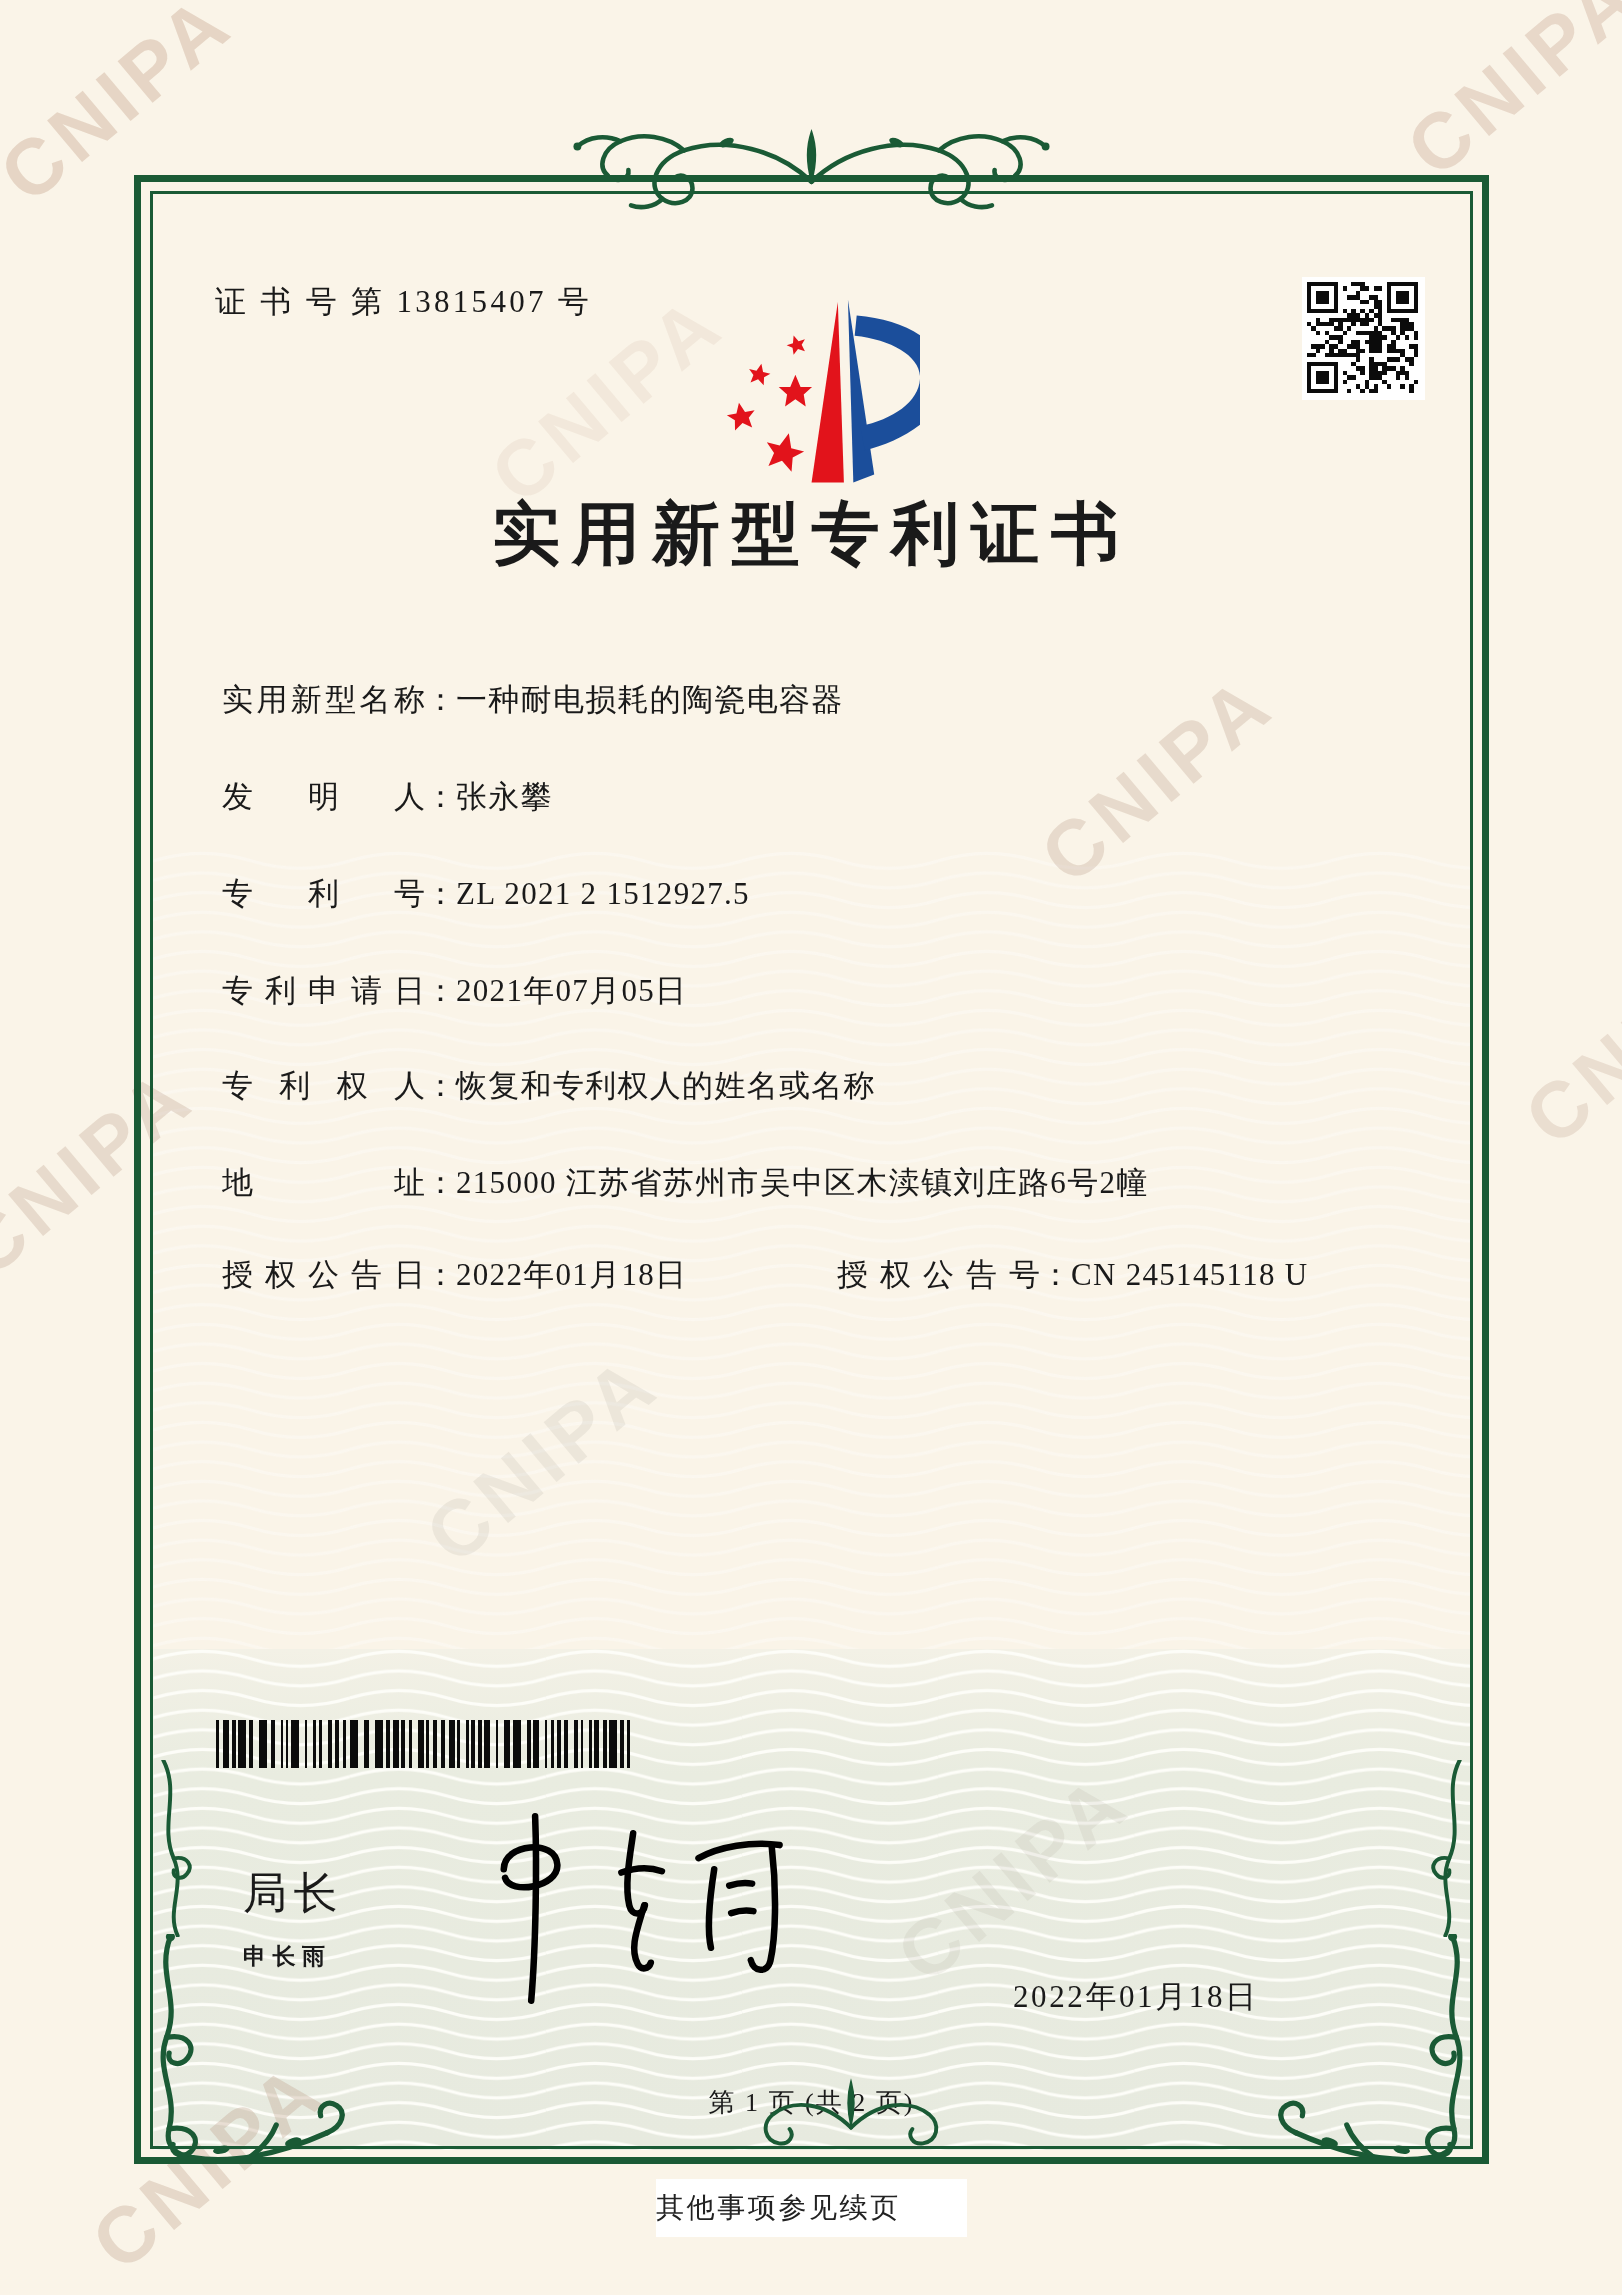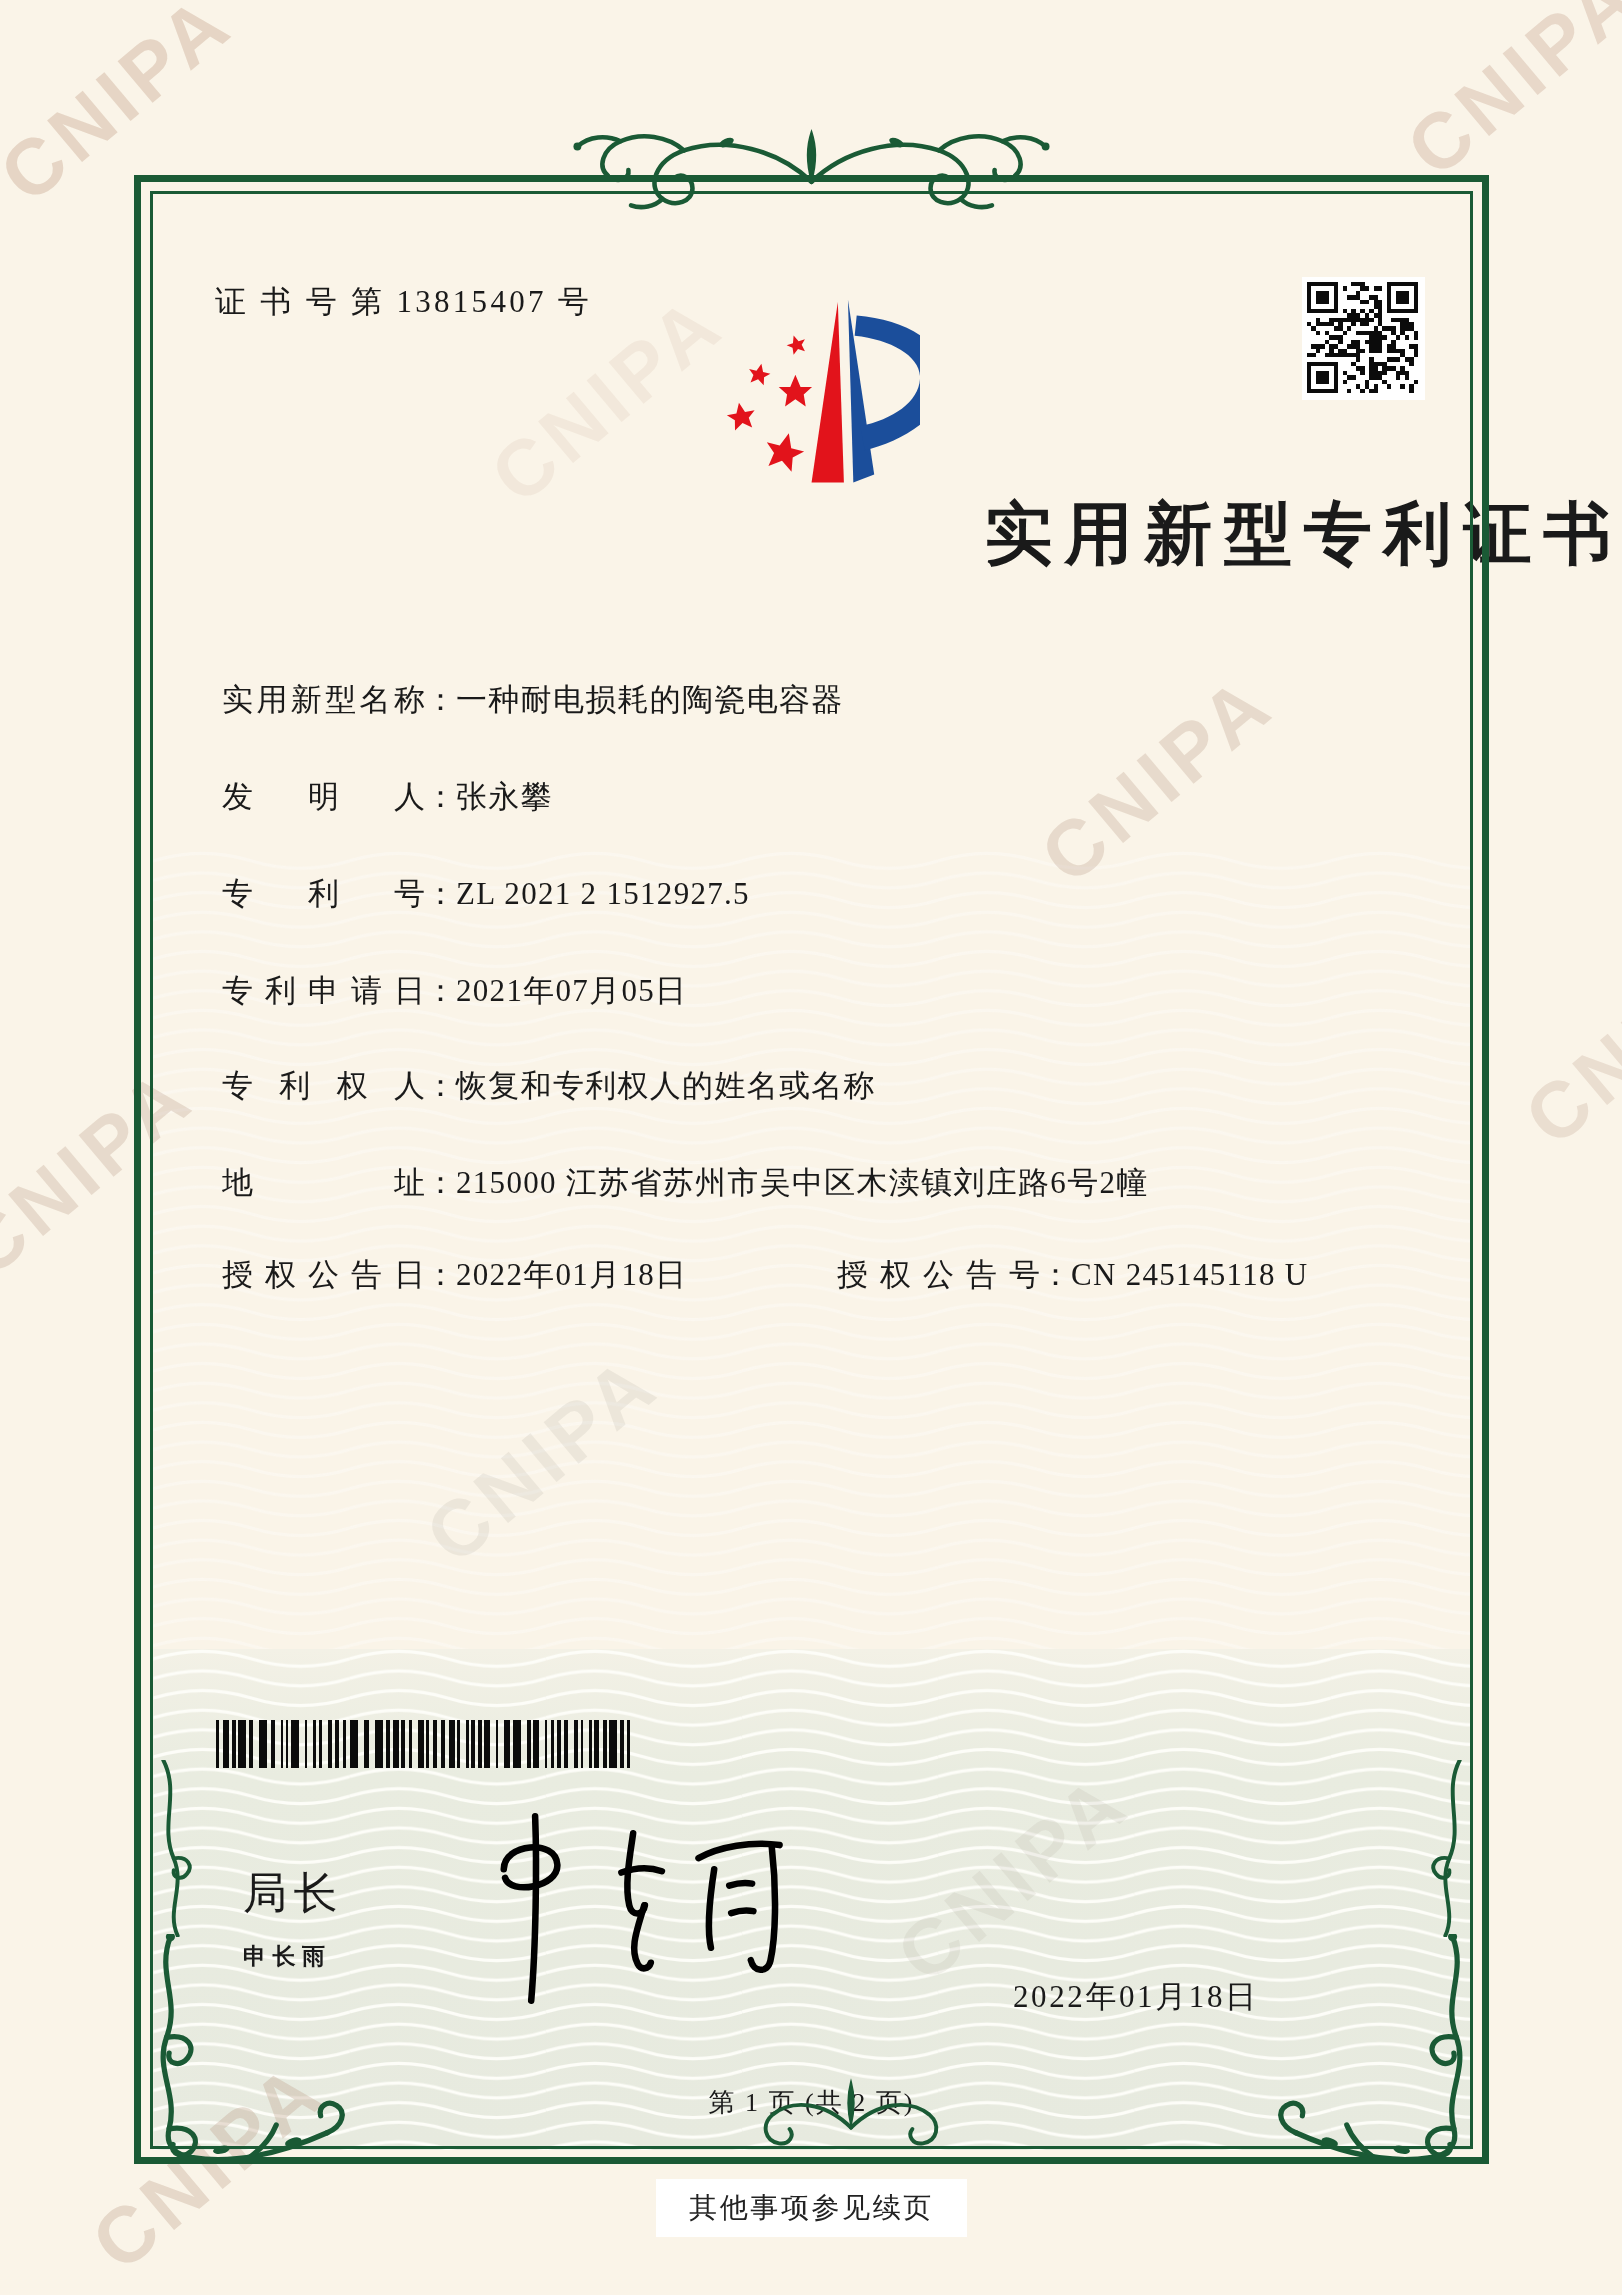--- a/index.html
+++ b/index.html
@@ -32,21 +32,21 @@
     position:absolute;z-index:2;
     font-family:"Liberation Sans","DejaVu Sans",sans-serif;
     font-weight:bold;font-size:79px;letter-spacing:6.5px;
     transform:rotate(-40deg);transform-origin:center;
     color:rgba(197,162,140,.28);white-space:nowrap;user-select:none;
   }
 
   
   .certno{left:215px;top:281px;font-size:31px;letter-spacing:3.3px;z-index:3;}
   .title{
-    left:0;right:0;top:489px;text-align:right;z-index:3;
+    left:0;right:0;top:489px;text-align:center;z-index:3;
     font-size:68px;font-weight:bold;letter-spacing:11.8px;
   }
   .logo{left:691px;top:259px;z-index:3;}
   .qr{left:1302px;top:277px;width:123px;height:123px;background:#fff;padding:5.2px;box-sizing:border-box;z-index:3;}
 
   
   .field-row{position:absolute;left:222px;font-size:31px;z-index:3;white-space:nowrap;}
   .flabel{display:inline-block;width:203px;text-align-last:justify;text-align:justify;vertical-align:bottom;}
   .fcolon{display:inline-block;}
   .fvalue{letter-spacing:1.3px;}
@@ -69,21 +69,21 @@
     font-family:Liberation Mono, monospace;}
   .signer-name{left:243px;top:1941px;font-size:23px;letter-spacing:6.5px;z-index:3;
     font-family:"Liberation Sans","DejaVu Sans",sans-serif;font-weight:bold;}
   .sig{left:458px;top:1807px;z-index:3;}
   .issue-date{left:1013px;top:1976px;font-size:31px;letter-spacing:2.6px;z-index:3;}
 
   
   .pageno{left:0;right:0;top:2085px;text-align:center;font-size:26px;letter-spacing:2px;z-index:3;}
   .footnote{
     left:656px;top:2179px;width:311px;height:58px;background:#ffffff;z-index:7;
-    text-align:center;line-height:58px;font-size:28px;letter-spacing:2.6px;color:#222;
+    line-height:58px;font-size:28px;letter-spacing:2.6px;color:#222;
   }
 
   
   .orn{z-index:5;color:var(--border_green,#1a5a35);pointer-events:none;}
 </style>
 </head>
 <body style="--border_green: #1a5a35; --paper: #faf4e8; --logo_red: #e2131b; --logo_blue: #1b4e9b; --wave_band: #e9ece0;">
 
 <svg class="abs wavefaint" width="1318" height="798" viewBox="0 0 2014 1220">
   <defs>

